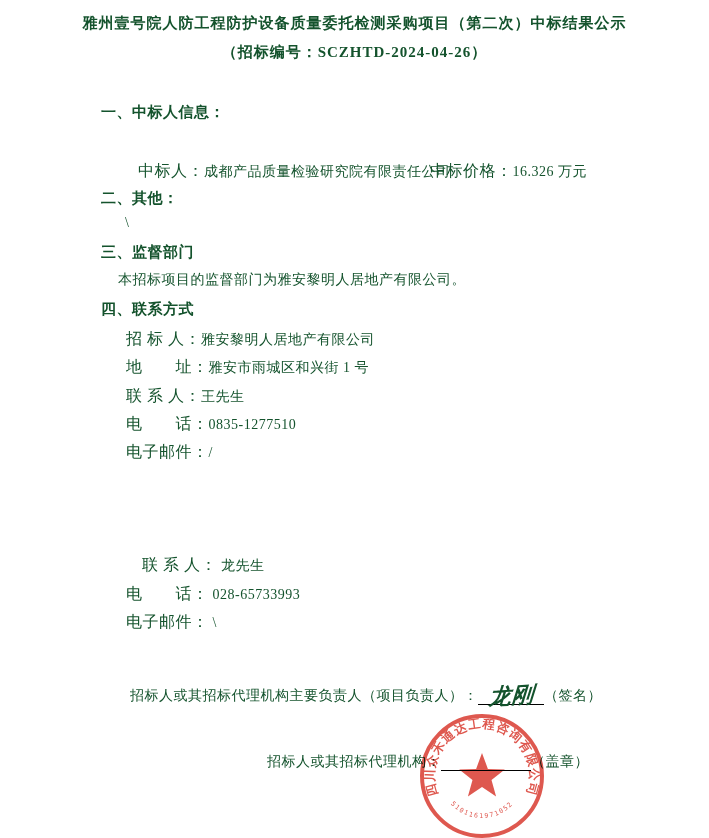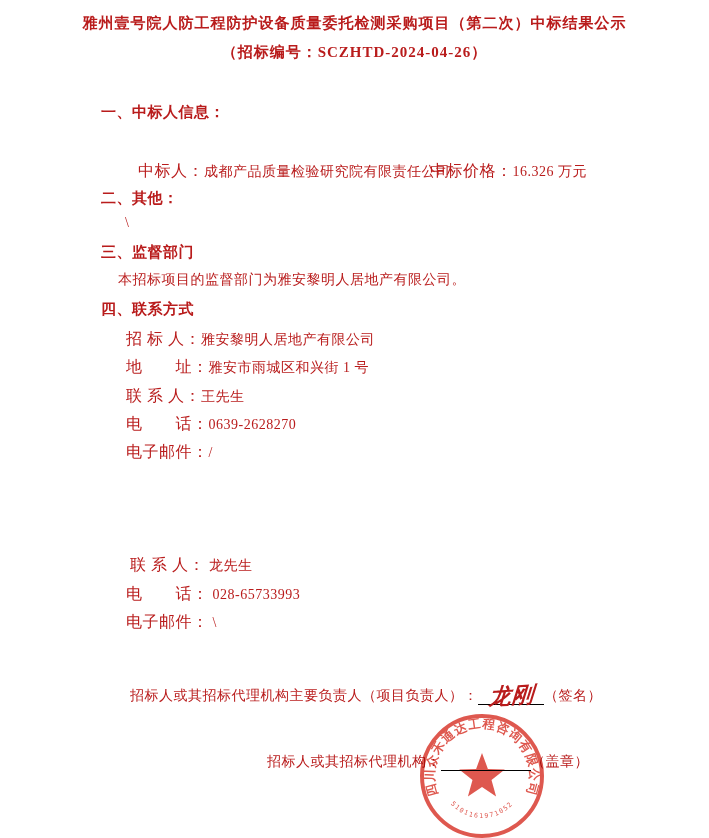--- a/index.html
+++ b/index.html
@@ -3,21 +3,21 @@
 <meta charset="utf-8">
 <style>
   * { margin: 0; padding: 0; box-sizing: border-box; }
   html, body { background: #ffffff; }
   .page {
     position: relative;
     width: 709px;
     height: 838px;
     background: #ffffff;
     font-family: "Liberation Serif", "DejaVu Serif", serif;
-    color: #b91c1c;
+    color: #14532d;
     overflow: hidden;
   }
   .abs { position: absolute; white-space: nowrap; }
   .doc-title { width: 100%; text-align: center; font-size: 15px; font-weight: bold; letter-spacing: 1px; }
   .heading { font-size: 15px; font-weight: bold; letter-spacing: 0.5px; }
   .body-text { font-size: 14px; letter-spacing: 0.5px; }
   .label { font-size: 16px; letter-spacing: 0.5px; margin-top: 36px; }
   .value { font-size: 14px; letter-spacing: 0.5px; }
   .sig-underline {
     display: inline-block;
@@ -81,27 +81,27 @@
   <div class="abs" style="top:329px; left:126px;">
     <span class="label">招 标 人：</span><span class="value">雅安黎明人居地产有限公司</span>
   </div>
   <div class="abs" style="top:357px; left:126px;">
     <span class="label">地　　址：</span><span class="value">雅安市雨城区和兴街 1 号</span>
   </div>
   <div class="abs" style="top:386px; left:126px;">
     <span class="label">联 系 人：</span><span class="value">王先生</span>
   </div>
   <div class="abs" style="top:414px; left:126px;">
-    <span class="label">电　　话：</span><span class="value">0639-2628270</span>
+    <span class="label">电　　话：</span><span class="value">0835-1277510</span>
   </div>
   <div class="abs" style="top:442px; left:126px;">
     <span class="label">电子邮件：</span><span class="value">/</span>
   </div>
 
-  <div class="abs" style="top:555px; left:130px;">
+  <div class="abs" style="top:555px; left:142px;">
     <span class="label">联 系 人：</span>&nbsp;<span class="value">龙先生</span>
   </div>
   <div class="abs" style="top:584px; left:126px;">
     <span class="label">电　　话：</span>&nbsp;<span class="value">028-65733993</span>
   </div>
   <div class="abs" style="top:612px; left:126px;">
     <span class="label">电子邮件：</span>&nbsp;<span class="value">\</span>
   </div>
 
   <div class="abs body-text" style="top:684px; left:130px;">

